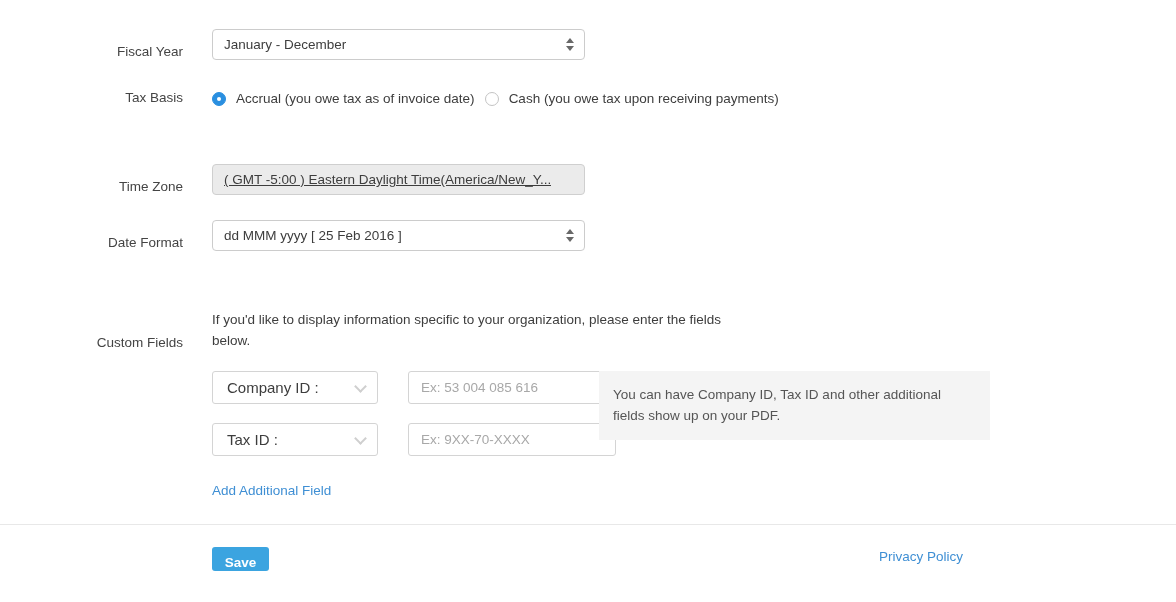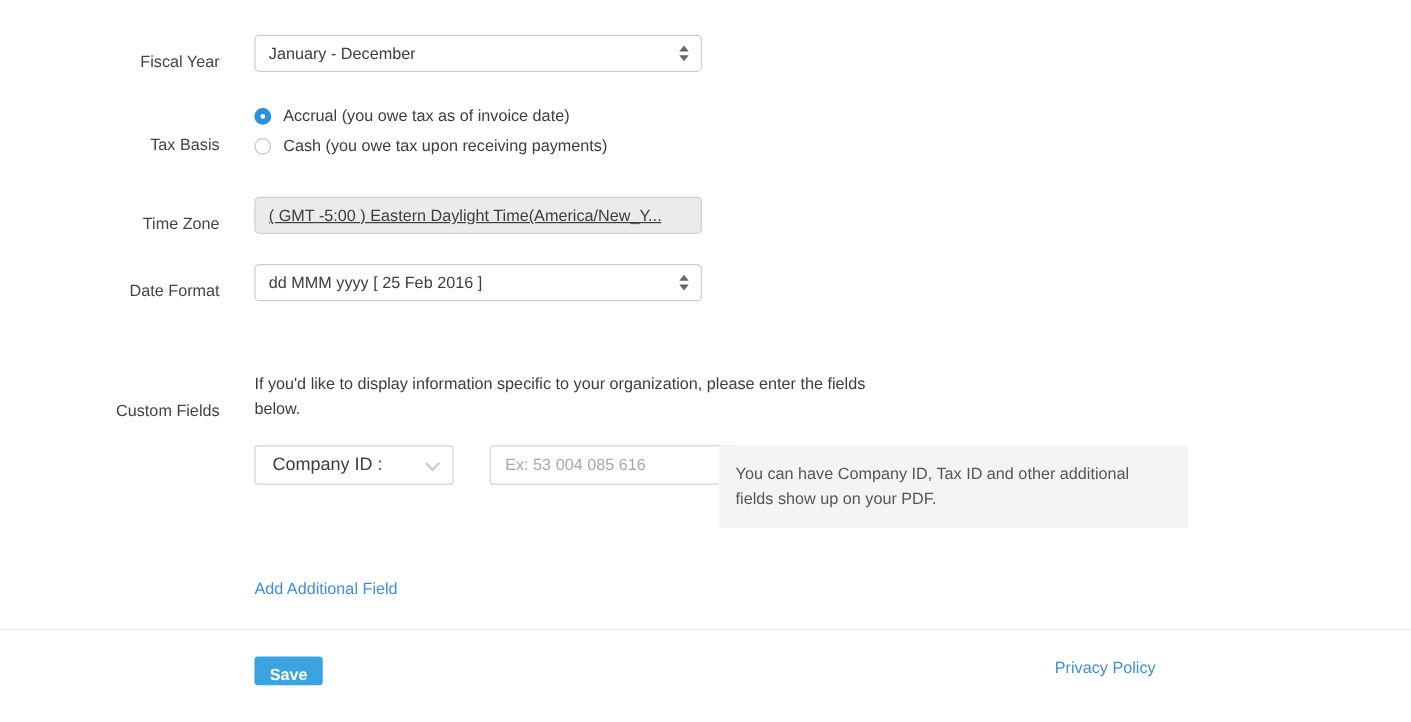--- a/index.html
+++ b/index.html
@@ -98,21 +98,21 @@
     overflow: hidden;
     text-decoration: underline;
   }
   .disabled-field .txt {
     overflow: hidden;
     text-overflow: ellipsis;
     white-space: nowrap;
   }
 
   
-  .radio-group { display: flex; flex-direction: column; gap: 10px; }
+  .radio-group { display: flex; flex-direction: row; gap: 10px; }
   .radio-line {
     display: flex;
     align-items: center;
     font-size: 13.5px;
     color: #3d3d3d;
     cursor: default;
   }
   .radio-dot {
     width: 14px;
     height: 14px;
@@ -323,20 +323,27 @@
   </div>
 
   <div class="cf-rows">
     <div class="cf-row">
       <div class="cf-select">
         <span>Company ID :</span>
         <span class="chev"></span>
       </div>
       <input class="cf-input" type="text" placeholder="Ex: 53 004 085 616" style="">
     </div>
+    <div class="cf-row">
+      <div class="cf-select">
+        <span>Tax ID :</span>
+        <span class="chev"></span>
+      </div>
+      <input class="cf-input" type="text" placeholder="Ex: 9XX-70-XXXX" style="">
+    </div>
   </div>
 
   <div class="cf-hint">You can have Company ID, Tax ID and other additional fields show up on your PDF.</div>
 
   <a class="link" id="add-additional-field">Add Additional Field</a>
 
   <div class="divider"></div>
 
   <button class="save-button">Save</button>
 

